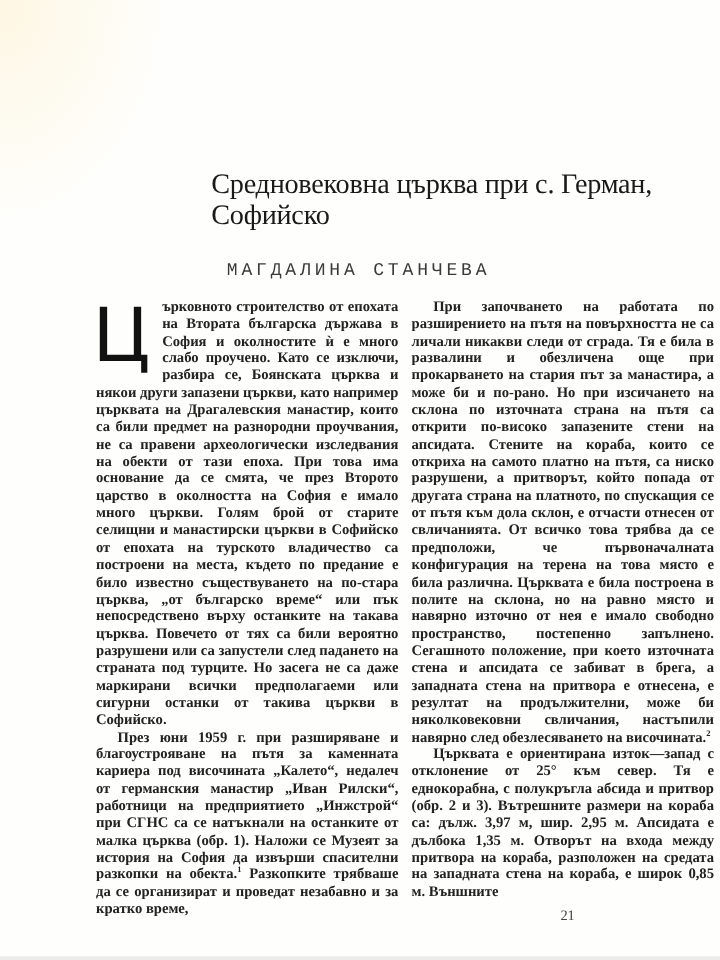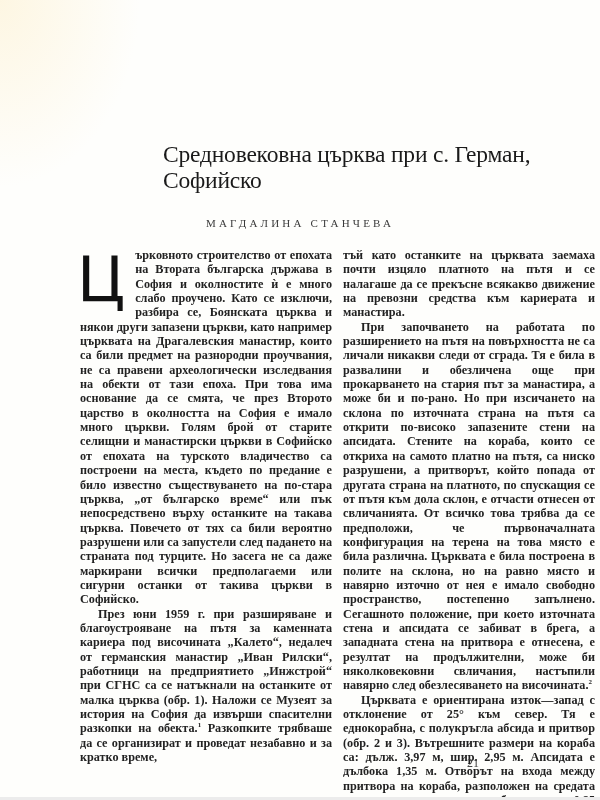--- a/index.html
+++ b/index.html
@@ -13,29 +13,29 @@
     .page-tint {
       position: absolute; left: 0; top: 0; width: 600px; height: 800px;
       background: radial-gradient(ellipse at 0% 0%, rgba(253,240,205,0.55) 0px, rgba(253,245,225,0.0) 140px);
       pointer-events: none;
     }
     .bottom-edge {
       position: absolute; left: 0; top: 797px; width: 600px; height: 3px;
       background: #ececec;
     }
     .title {
-      position: absolute; left: 163px; top: 141px; width: 400px;
+      position: absolute; left: 176px; top: 141px; width: 400px;
       font-family: "Liberation Serif", "DejaVu Serif", serif;
       font-size: 23.5px; line-height: 26px; font-weight: normal;
       color: #1a1a1a; margin: 0; letter-spacing: -0.2px;
     }
     .author {
-      position: absolute; left: 206px; top: 217px;
-      font-family: Liberation Serif, serif;
-      font-size: 11px; letter-spacing: 3.2px;
+      position: absolute; left: 189px; top: 217px;
+      font-family: Liberation Mono, monospace;
+      font-size: 15px; letter-spacing: 3.2px;
       color: #3a3a3a;
     }
     .col {
       position: absolute; top: 248px; width: 252px;
       font-family: "Liberation Serif", "DejaVu Serif", serif;
       font-size: 12.2px; line-height: 14.35px;
       text-align: justify; color: #222;
       font-weight: bold;
       -webkit-font-smoothing: antialiased;
     }
@@ -68,20 +68,19 @@
 <h1 class="title">Средновековна църква при с. Герман, Софийско</h1>
 
 <div class="author">МАГДАЛИНА СТАНЧЕВА</div>
 
 <div class="col left">
   <p class="first"><span class="dropcap">Ц</span><span>ърковното строителство от епохата на Втората българска държава в София и околностите ѝ е много слабо проучено. Като се изключи, разбира се, Боянската църква и някои други запазени църкви, като например църквата на Драгалевския манастир, които са били предмет на разнородни проучвания, не са правени археологически изследвания на обекти от тази епоха. При това има основание да се смята, че през Второто царство в околността на София е имало много църкви. Голям брой от старите селищни и манастирски църкви в Софийско от епохата на турското владичество са построени на места, където по предание е било известно съществуването на по-стара църква, „от българско време“ или пък непосредствено върху останките на такава църква. Повечето от тях са били вероятно разрушени или са запустели след падането на страната под турците. Но засега не са даже маркирани всички предполагаеми или сигурни останки от такива църкви в Софийско.</span></p>
   <p><span>През юни 1959 г. при разширяване и благоустрояване на пътя за каменната кариера под височината „Калето“, недалеч от германския манастир „Иван Рилски“, работници на предприятието „Инжстрой“ при СГНС са се натъкнали на останките от малка църква (обр. 1). Наложи се Музеят за история на София да извърши спасителни разкопки на обекта.</span><sup>1</sup><span> Разкопките трябваше да се организират и проведат незабавно и за кратко време,</span></p>
 </div>
 
 <div class="col right">
-  <p class="cont">тъй като останките на църквата заемаха почти изцяло платното на пътя и се налагаше да се прекъсне всякакво движение на превозни средства към кариерата и манастира.</p>
   <p><span>При започването на работата по разширението на пътя на повърхността не са личали никакви следи от сграда. Тя е била в развалини и обезличена още при прокарването на стария път за манастира, а може би и по-рано. Но при изсичането на склона по източната страна на пътя са открити по-високо запазените стени на апсидата. Стените на кораба, които се откриха на самото платно на пътя, са ниско разрушени, а притворът, който попада от другата страна на платното, по спускащия се от пътя към дола склон, е отчасти отнесен от свличанията. От всичко това трябва да се предположи, че първоначалната конфигурация на терена на това място е била различна. Църквата е била построена в полите на склона, но на равно място и навярно източно от нея е имало свободно пространство, постепенно запълнено. Сегашното положение, при което източната стена и апсидата се забиват в брега, а западната стена на притвора е отнесена, е резултат на продължителни, може би няколковековни свличания, настъпили навярно след обезлесяването на височината.</span><sup>2</sup></p>
   <p>Църквата е ориентирана изток—запад с отклонение от 25° към север. Тя е еднокорабна, с полукръгла абсида и притвор (обр. 2 и 3). Вътрешните размери на кораба са: дълж. 3,97 м, шир. 2,95 м. Апсидата е дълбока 1,35 м. Отворът на входа между притвора на кораба, разположен на средата на западната стена на кораба, е широк 0,85 м. Външните</p>
 </div>
 
 <div class="pagenum">21</div>
 
 <div class="bottom-edge"></div>
 
 </body></html>

